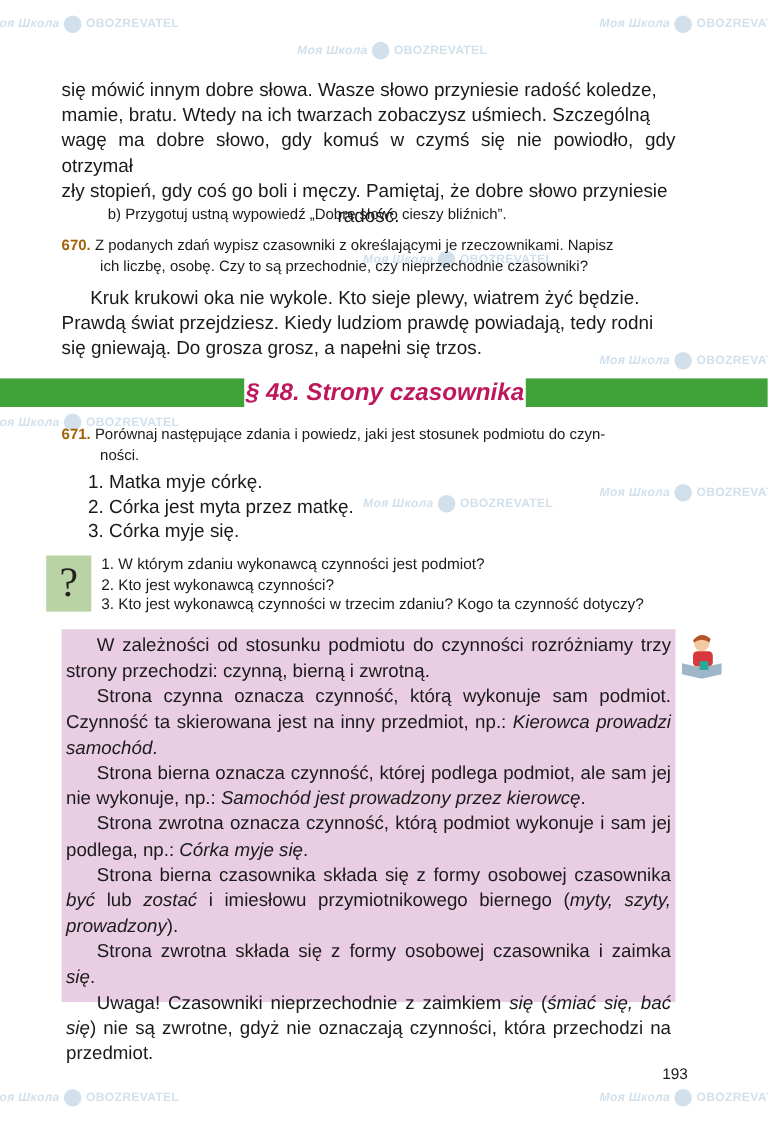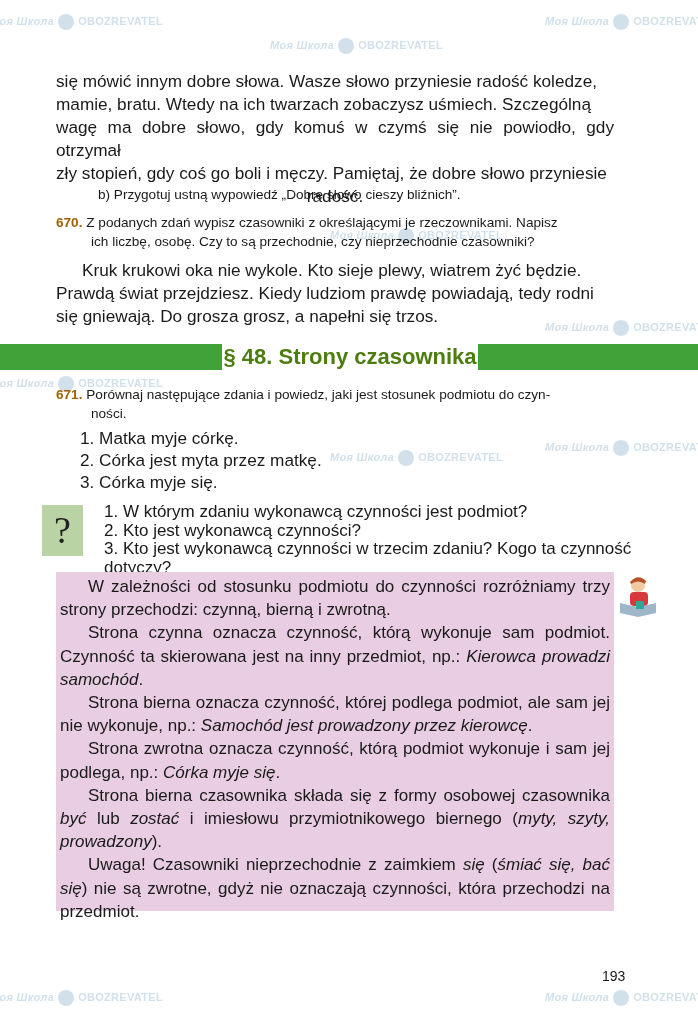--- a/index.html
+++ b/index.html
@@ -8,21 +8,21 @@
   .wm { position:absolute; font-family:"Liberation Sans", sans-serif; font-size:11px; color:#c9dbe8;
         font-weight:bold; letter-spacing:0.3px; white-space:nowrap; opacity:0.85; }
   .wm .circ { display:inline-block; width:16px; height:16px; border-radius:50%; background:#c9dbe8;
               vertical-align:middle; margin:0 4px; }
   .wm .ms { font-style:italic; }
   .para { position:absolute; left:56px; width:558px; font-size:17.2px; line-height:23px; text-align:justify; }
   .small { position:absolute; font-size:13.6px; line-height:19px; }
   .num { color:#a16207; font-weight:bold; }
   .green { position:absolute; top:344px; height:26px; background:#3fa33a; }
   .title { position:absolute; top:340px; left:222px; width:256px; text-align:center; font-size:22px;
-           font-weight:bold; line-height:34px; color:#4d7c0f; }
+           font-weight:bold; line-height:34px; color:#be185d;font-style:italic; }
   .qbox { position:absolute; left:42px; top:505px; width:41px; height:51px; background:#b9d3a5;
           font-family:"Liberation Serif", serif; font-size:38px; text-align:center; line-height:51px; color:#222; }
   .pink { position:absolute; left:56px; top:572px; width:558px; height:339px; background:#e9cde3; }
   .rule { position:absolute; left:60px; width:550px; font-size:17px; line-height:23.2px; text-align:justify; }
   .ind { text-indent:28px; }
   b { font-weight:normal; }
   i { font-style:italic; }
   .pagenum { position:absolute; left:590px; top:968px; font-size:14px;margin-left:12px; }
   .kid { position:absolute; left:616px; top:573px; width:46px; height:46px; }
 </style>
@@ -71,36 +71,37 @@
   <div><span class="num">671.</span> <span>Porównaj następujące zdania i powiedz, jaki jest stosunek podmiotu do czyn-</span></div>
   <div style="padding-left:35px">ności.</div>
 </div>
 <div style="position:absolute;left:80px;top:427px;font-size:17.2px;line-height:22px">
   <div>1. Matka myje córkę.</div>
   <div>2. Córka jest myta przez matkę.</div>
   <div>3. Córka myje się.</div>
 </div>
 
 <div class="qbox">?</div>
-<div class="small" style="left:104px;top:503px;line-height:18.5px;font-size:17px">
+<div class="small" style="left:92px;top:503px;line-height:18.5px;font-size:14px">
   <div>1. W którym zdaniu wykonawcą czynności jest podmiot?</div>
   <div>2. Kto jest wykonawcą czynności?</div>
   <div>3. Kto jest wykonawcą czynności w trzecim zdaniu? Kogo ta czynność dotyczy?</div>
 </div>
 
 <div class="pink"></div>
 <svg class="kid" viewBox="0 0 46 46">
   <circle cx="22" cy="12" r="7" fill="#f2c9a0"></circle>
   <path d="M14 9 Q22 0 30 8 L29 11 Q22 6 15 11Z" fill="#b5532a"></path>
   <rect x="14" y="19" width="18" height="14" rx="4" fill="#d8383a"></rect>
   <path d="M4 30 L22 34 L40 30 L40 40 L22 44 L4 40Z" fill="#9fb6c8"></path>
   <rect x="20" y="28" width="8" height="8" fill="#2aa89a"></rect>
 </svg>
 <div class="rule" style="top:575px">
   <div class="ind"><span>W zależności od stosunku podmiotu do czynności rozróżniamy trzy strony przechodzi: </span><b>czynną</b><span>, </span><b>bierną</b><span> i </span><b>zwrotną</b><span>.</span></div>
   <div class="ind"><b>Strona czynna</b><span> oznacza czynność, którą wykonuje sam podmiot. Czynność ta skierowana jest na inny przedmiot, np.: </span><i>Kierowca prowadzi samochód</i><span>.</span></div>
   <div class="ind"><b>Strona bierna</b><span> oznacza czynność, której podlega podmiot, ale sam jej nie wykonuje, np.: </span><i>Samochód jest prowadzony przez kierowcę</i><span>.</span></div>
   <div class="ind"><b>Strona zwrotna</b><span> oznacza czynność, którą podmiot wykonuje i sam jej podlega, np.: </span><i>Córka myje się</i><span>.</span></div>
   <div class="ind"><b>Strona bierna</b><span> czasownika składa się z formy osobowej czasownika </span><i>być</i><span> lub </span><i>zostać</i><span> i imiesłowu przymiotnikowego biernego (</span><i>myty, szyty, prowadzony</i><span>).</span></div>
+  <div class="ind"><b>Strona zwrotna</b><span> składa się z formy osobowej czasownika i zaimka </span><i>się</i><span>.</span></div>
   <div class="ind"><b>Uwaga!</b><span> Czasowniki nieprzechodnie z zaimkiem </span><i>się</i><span> (</span><i>śmiać się, bać się</i><span>) nie są zwrotne, gdyż nie oznaczają czynności, która przechodzi na przedmiot.</span></div>
 </div>
 
 <div class="pagenum">193</div>
 
 </body></html>

